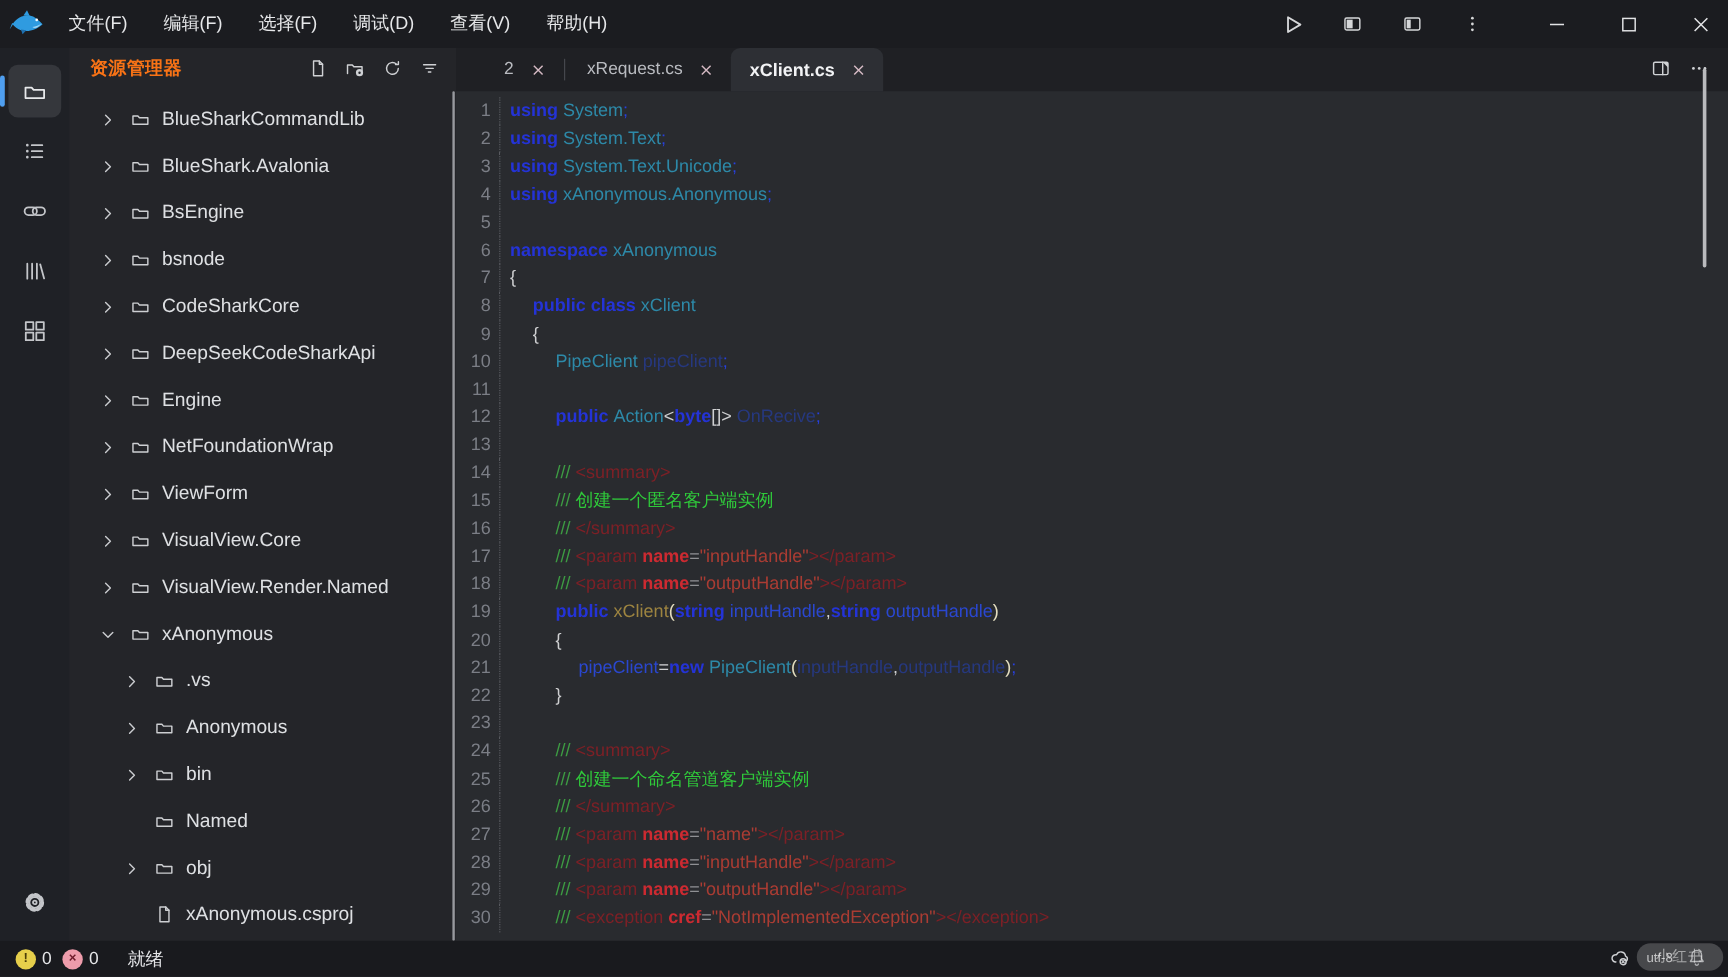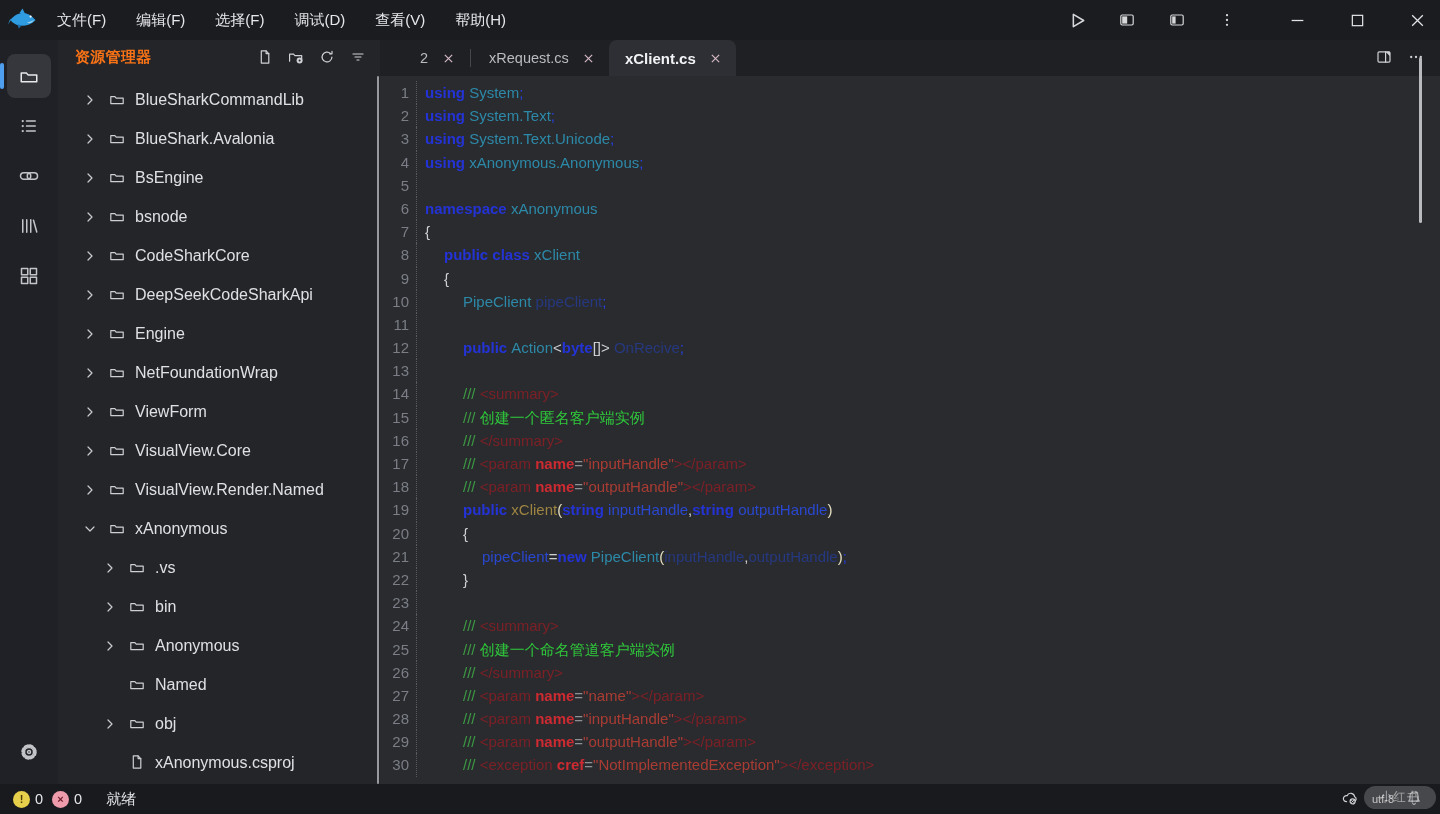--- a/index.html
+++ b/index.html
@@ -413,34 +413,34 @@
           <span class="tree-chev">
             <svg width="16" height="16" viewBox="0 0 16 16" fill="none" stroke="currentColor" stroke-width="1.2" stroke-linecap="round" stroke-linejoin="round">
               <path d="M6 4l4 4-4 4"></path>
             </svg>
           </span>
           <span class="tree-ico">
             <svg width="16" height="16" viewBox="0 0 16 16" fill="none" stroke="currentColor" stroke-width="1.2" stroke-linecap="round" stroke-linejoin="round">
               <path d="M1.8 12.6v-7h4.1l1.3 1.5h7v5.5z"></path>
             </svg>
           </span>
+          <span>Anonymous</span>
+        </div>
+        <div class="tree-row" style="padding-left: 44px;">
+          <span class="tree-chev">
+            <svg width="16" height="16" viewBox="0 0 16 16" fill="none" stroke="currentColor" stroke-width="1.2" stroke-linecap="round" stroke-linejoin="round">
+              <path d="M6 4l4 4-4 4"></path>
+            </svg>
+          </span>
+          <span class="tree-ico">
+            <svg width="16" height="16" viewBox="0 0 16 16" fill="none" stroke="currentColor" stroke-width="1.2" stroke-linecap="round" stroke-linejoin="round">
+              <path d="M1.8 12.6v-7h4.1l1.3 1.5h7v5.5z"></path>
+            </svg>
+          </span>
           <span>bin</span>
-        </div>
-        <div class="tree-row" style="padding-left: 44px;">
-          <span class="tree-chev">
-            <svg width="16" height="16" viewBox="0 0 16 16" fill="none" stroke="currentColor" stroke-width="1.2" stroke-linecap="round" stroke-linejoin="round">
-              <path d="M6 4l4 4-4 4"></path>
-            </svg>
-          </span>
-          <span class="tree-ico">
-            <svg width="16" height="16" viewBox="0 0 16 16" fill="none" stroke="currentColor" stroke-width="1.2" stroke-linecap="round" stroke-linejoin="round">
-              <path d="M1.8 12.6v-7h4.1l1.3 1.5h7v5.5z"></path>
-            </svg>
-          </span>
-          <span>Anonymous</span>
         </div>
         <div class="tree-row" style="padding-left: 44px;">
           <span class="tree-chev empty"></span>
           <span class="tree-ico">
             <svg width="16" height="16" viewBox="0 0 16 16" fill="none" stroke="currentColor" stroke-width="1.2" stroke-linecap="round" stroke-linejoin="round">
               <path d="M1.8 12.6v-7h4.1l1.3 1.5h7v5.5z"></path>
             </svg>
           </span>
           <span>Named</span>
         </div>

